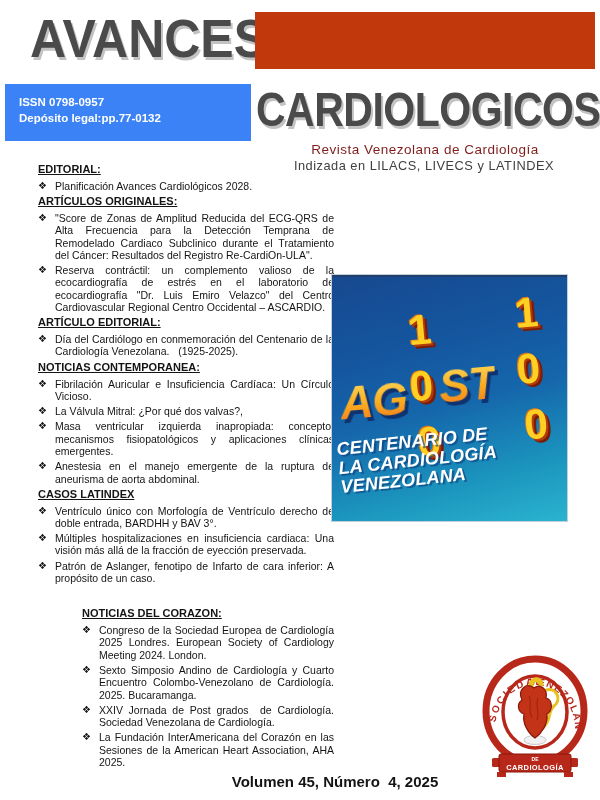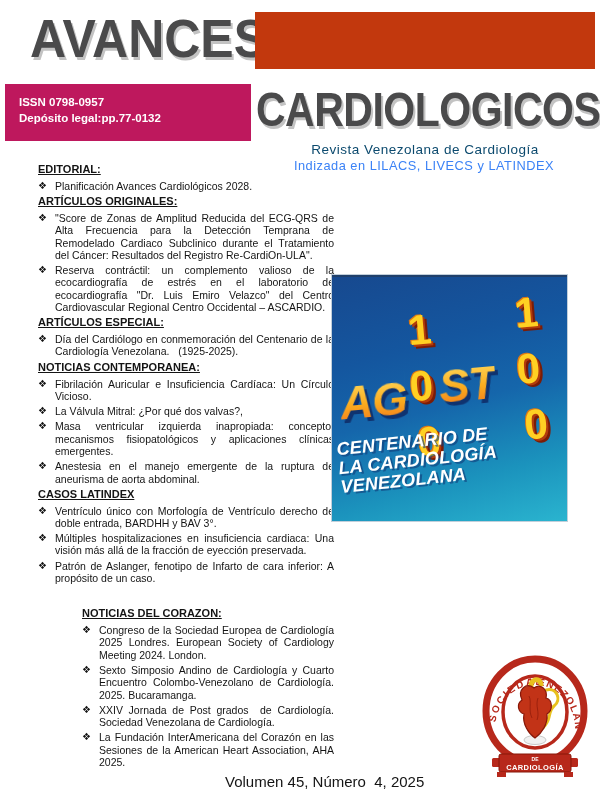--- a/index.html
+++ b/index.html
@@ -9,32 +9,32 @@
     font-family:"Liberation Sans", sans-serif; overflow:hidden; margin:0 auto;padding-left:24px;
   }
   
   .title-avances {
     position:absolute; left:30px; top:8px; font-size:50px; font-weight:bold;
     color:#4a4a4b; letter-spacing:0px; white-space:nowrap;
     text-shadow:2px 3px 0 #c3c3c3; transform:scaleY(1.06); transform-origin:left top;
   }
   .band-top { position:absolute; left:255px; top:12px; width:340px; height:57px; background:#c2380d; }
   .band-issn {
-    position:absolute; left:5px; top:84px; width:246px; height:57px; background:#be185d;
+    position:absolute; left:5px; top:84px; width:246px; height:57px; background:#3b82f6;
     color:#ffffff; font-size:11.5px; font-weight:bold; line-height:1.35; padding:11px 6px 0 14px;
   }
   .title-cardio {
     position:absolute; left:256px; top:82px; font-size:41px; font-weight:bold;
     color:#4a4a4b; letter-spacing:-0.5px; white-space:nowrap;
     text-shadow:2px 3px 0 #c3c3c3; transform:scaleY(1.18); transform-origin:left top;
   }
   .subtitle1 { position:absolute; left:252px; top:142px; width:346px; text-align:center;
-    color:#0c4a6e; font-size:13.5px; letter-spacing:0.5px; }
+    color:#7f1d1d; font-size:13.5px; letter-spacing:0.5px; }
   .subtitle2 { position:absolute; left:248px; top:158px; width:352px; text-align:center;
-    color:#3b82f6; font-size:12.8px; letter-spacing:0.5px; }
+    color:#404040; font-size:12.8px; letter-spacing:0.5px; }
   
   .toc { position:absolute; left:38px; top:163px; width:296px; font-size:10.5px;
     color:#141414; line-height:1.17; }
   .sec { margin-top:1px; }
   .sec:first-child { margin-top:0; }
   .sec.gap-lg { margin-top:23px;margin-left:44px; }
   .sec-head { font-weight:bold; text-decoration:underline; font-size:11px; margin-bottom:4px; }
   .ti { display:flex; gap:8px; margin:3px 0; }
   .ti .b { font-size:10px; line-height:12px; flex:0 0 auto; }
   .ti .t { flex:1; text-align:justify; }
@@ -60,22 +60,22 @@
   .d-l1 { left:82px;  top:30px; }  .d-l2 { left:79px;  top:86px; }  .d-l3 { left:82px;  top:142px; }
   .d-r1 { left:190px; top:22px; }  .d-r2 { left:187px; top:78px; }  .d-r3 { left:190px; top:134px; }
   .caption {
     position:absolute; left:6px; top:152px; width:215px; transform:rotate(-6deg);
     font-weight:bold; font-style:italic; font-size:18px; line-height:1.06; color:#ffffff;
     letter-spacing:0.2px; text-shadow:2px 2px 0 rgba(16,58,120,0.6); z-index:3;
   }
   
   .seal { position:absolute; left:482px; top:654px; width:106px; height:128px; }
   .footer {
-    position:absolute; left:225px; top:773px; width:220px; 
-    font-weight:normal; font-size:15px; color:#141414;
+    position:absolute; left:225px; top:773px; width:220px; text-align:center;
+    font-weight:bold; font-size:15px; color:#141414;
   }
 </style>
 </head>
 <body>
 
 <div id="page">
 
   <div class="title-avances">AVANCES</div>
   <div class="band-top"></div>
   <div class="band-issn">
@@ -102,21 +102,21 @@
         <span class="b">❖</span>
         <span class="t">"Score de Zonas de Amplitud Reducida del ECG-QRS de Alta Frecuencia para la Detección Temprana de Remodelado Cardiaco Subclinico durante el Tratamiento del Cáncer: Resultados del Registro Re-CardiOn-ULA".</span>
       </div>
       <div class="ti">
         <span class="b">❖</span>
         <span class="t">Reserva contráctil: un complemento valioso de la ecocardiografía de estrés en el laboratorio de ecocardiografía "Dr. Luis Emiro Velazco" del Centro Cardiovascular Regional Centro Occidental – ASCARDIO.</span>
       </div>
     </div>
 
     <div class="sec">
-      <div class="sec-head">ARTÍCULOS ESPECIAL:</div>
+      <div class="sec-head">ARTÍCULO EDITORIAL:</div>
       <div class="ti">
         <span class="b">❖</span>
         <span class="t">Día del Cardiólogo en conmemoración del Centenario de la Cardiología Venezolana.&nbsp;&nbsp; (1925-2025).</span>
       </div>
     </div>
 
     <div class="sec">
       <div class="sec-head">NOTICIAS CONTEMPORANEA:</div>
       <div class="ti">
         <span class="b">❖</span>

